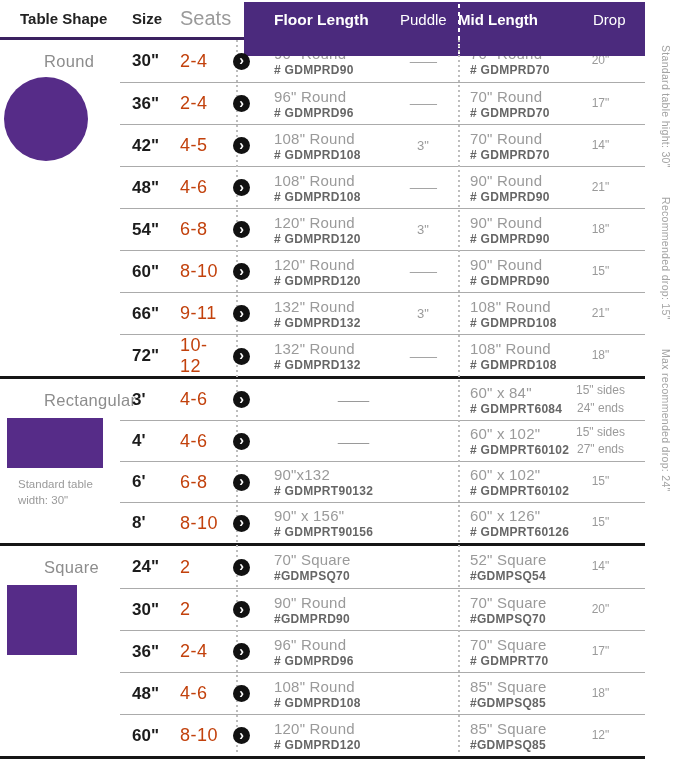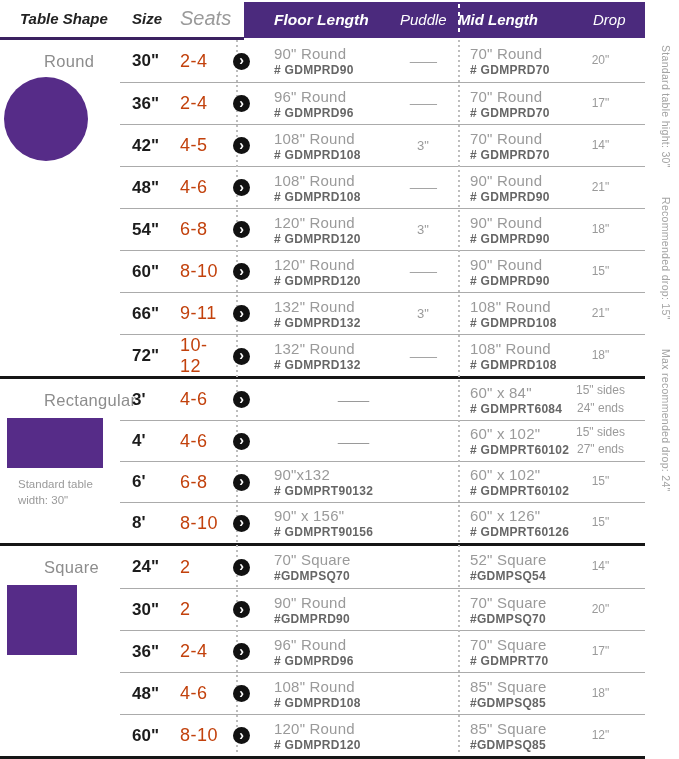--- a/index.html
+++ b/index.html
@@ -1,28 +1,28 @@
 <!DOCTYPE html>
 <html><head>
 <meta charset="utf-8">
 <style>
   * { margin:0; padding:0; box-sizing:border-box; }
   body { font-family:"Liberation Sans","DejaVu Sans",sans-serif; background:#fff; }
   .sheet { position:relative; width:679px; height:759px; background:#fff; overflow:hidden; }
   .content { position:absolute; left:0; top:0; width:645px; }
 
   
-  .hdr { position:relative; height:40px;font-style:italic; }
+  .hdr { position:relative; height:40px; }
   .hdr-left { position:absolute; left:0; top:0; width:244px; height:37px;
               display:grid; grid-template-columns:120px 60px 64px; align-items:center; }
   .h-shape { padding-left:20px; font-size:15px; font-weight:bold; color:#222; }
   .h-size  { padding-left:12px; font-size:15px; font-weight:bold; color:#222; }
   .h-seats { font-size:20px; color:#9a9a9a; }
   .hdr-underline { position:absolute; left:0; top:37px; width:244px; height:3px; background:#3b2160; }
-  .hdr-purple { position:absolute; left:244px; top:2px; width:401px; height:36px; background:#4b2a7d; }
+  .hdr-purple { position:absolute; left:244px; top:2px; width:401px; height:54px; background:#4b2a7d; }
   .hdr-purple span { position:absolute; top:0; line-height:36px; color:#fff; white-space:nowrap; }
   .hp-floor { left:30px;  font-size:15.5px; font-weight:bold; }
   .hp-puddle{ left:156px; font-size:15px;  color:#ece6f5; }
   .hp-mid   { left:214px; font-size:15px; font-weight:bold; }
   .hp-drop  { left:349px; font-size:15px;  color:#ece6f5; }
   .hp-dashline { position:absolute; left:214px; top:2px; bottom:2px; width:2px;
     background-image:repeating-linear-gradient(to bottom,#fff 0 4px,transparent 4px 8px); }
 
   
   .section { display:flex; }

